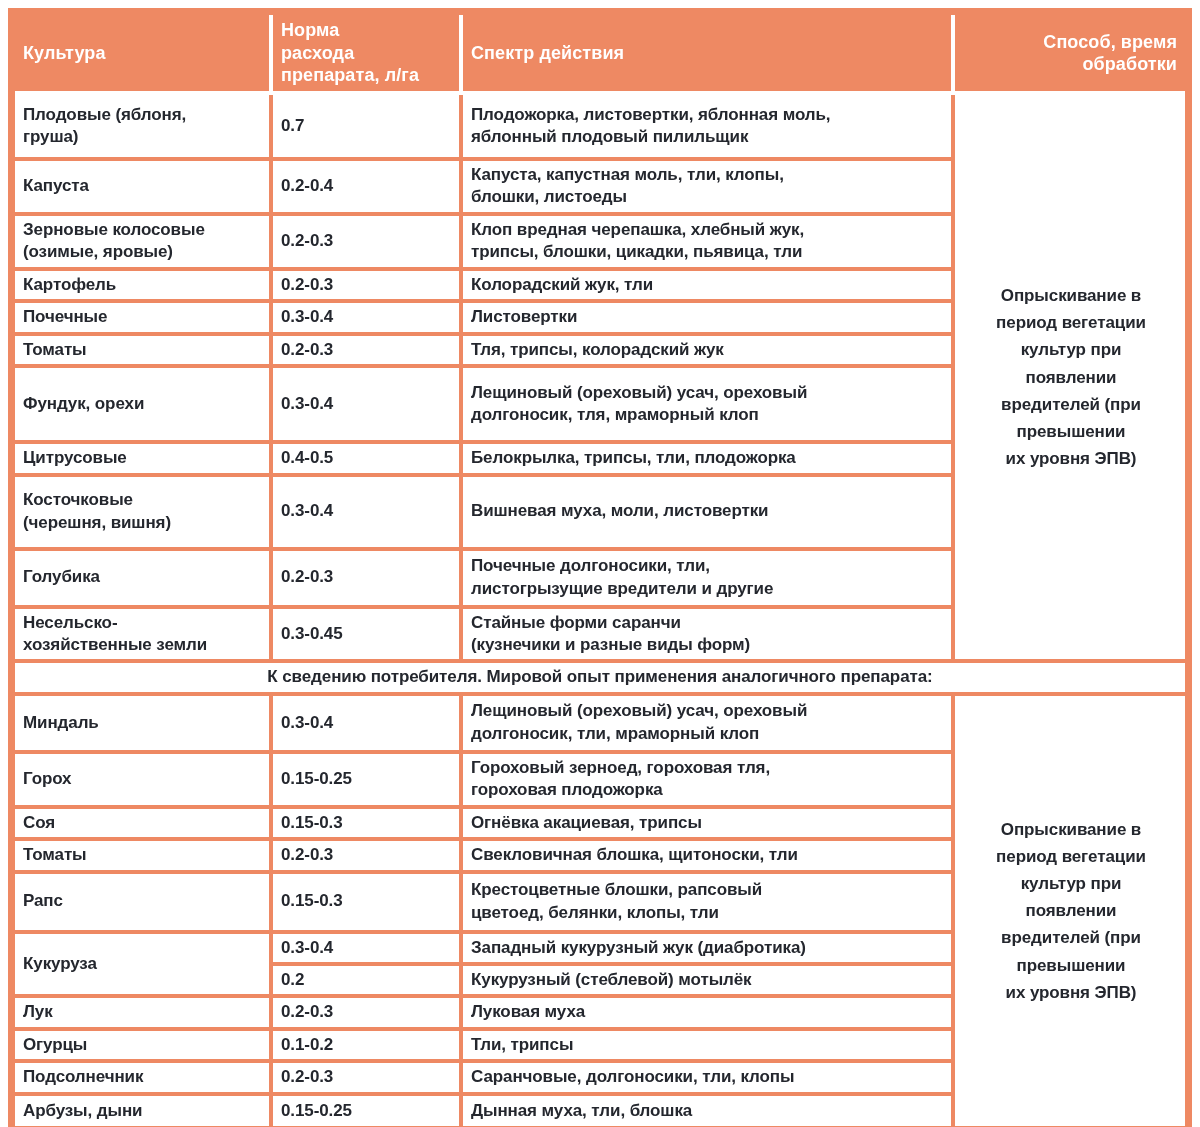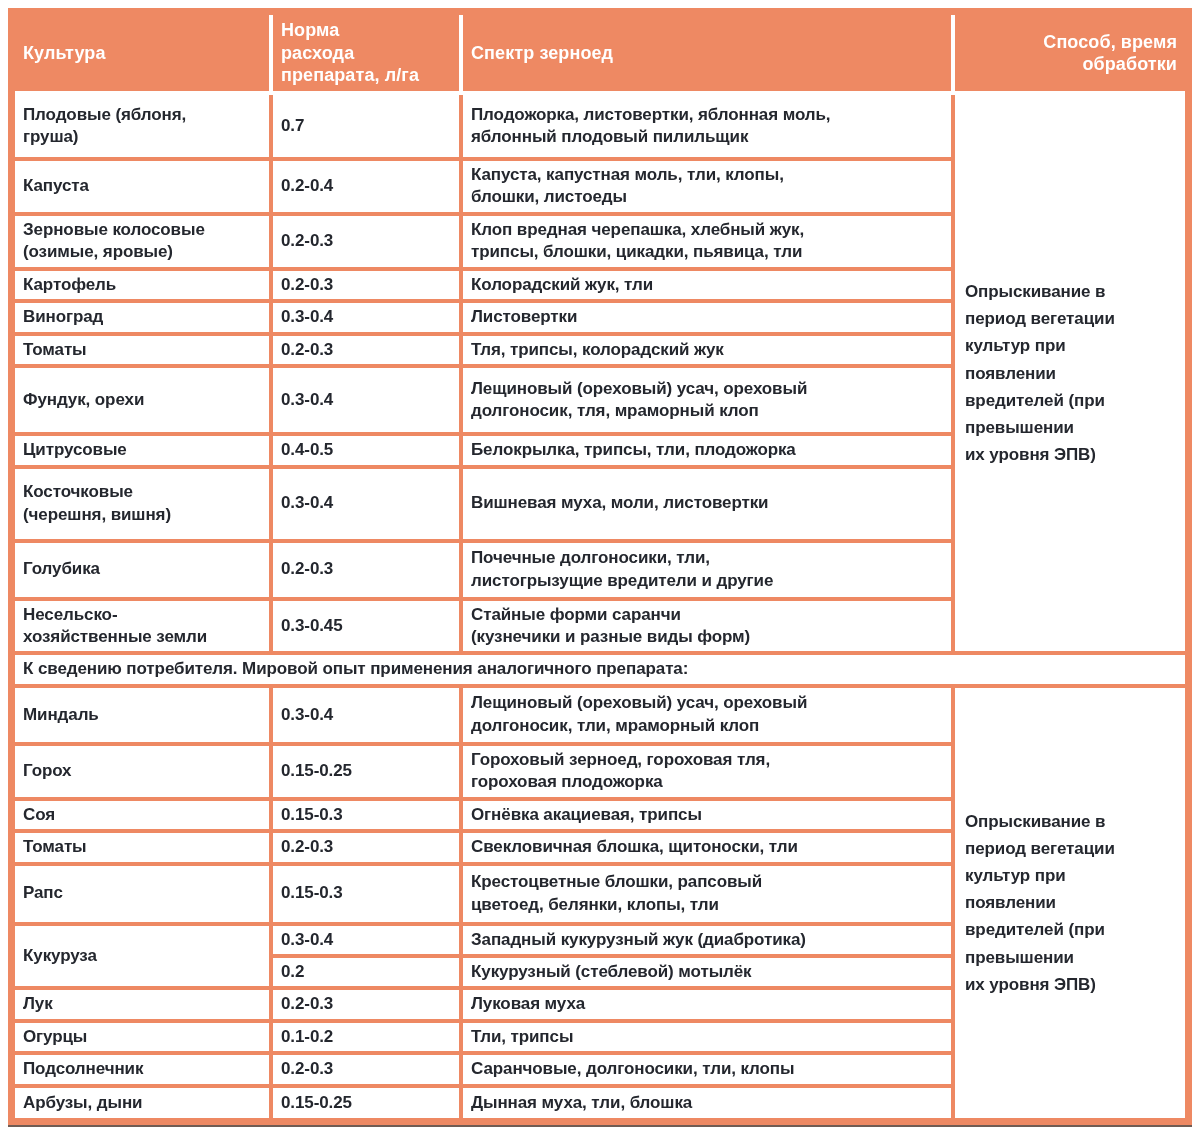--- a/index.html
+++ b/index.html
@@ -36,21 +36,21 @@
     color: #24272e;
     font-size: 17px;
     font-weight: 700;
     letter-spacing: -0.1px;
     line-height: 1.32;
     padding: 3px 8px 3px 8px;
     vertical-align: middle;
     overflow: hidden;
   }
   td.cell.pre { white-space: pre-line; }
-  td.cell.last-col { border-right: 0; }
+  td.cell.last-col { border-right: 0; text-align: center; }
   td.cell.last-row { border-bottom: 0; }
   
   th.hcell {
     background: #ee8963;
     border-right: 4px solid #ffffff;
     border-bottom: 4px solid #ffffff;
     color: #ffffff;
     font-size: 18px;
     font-weight: 700;
     letter-spacing: 0.1px;
@@ -87,21 +87,21 @@
         <col style="width:190px">
         <col style="width:492px">
         <col style="width:230px">
       </colgroup>
       <thead>
         <tr style="height:80px">
           <th class="hcell">Культура</th>
           <th class="hcell">Норма
 расхода
 препарата, л/га</th>
-          <th class="hcell">Спектр зерноед</th>
+          <th class="hcell">Спектр действия</th>
           <th class="hcell last-col">Способ, время
 обработки</th>
         </tr>
       </thead>
       <tbody>
         <tr style="height:66px">
           <td class="cell pre">Плодовые (яблоня,
 груша)</td>
           <td class="cell pre">0.7</td>
           <td class="cell pre">Плодожорка, листовертки, яблонная моль,
@@ -126,30 +126,30 @@
           <td class="cell pre">0.2-0.3</td>
           <td class="cell pre">Клоп вредная черепашка, хлебный жук,
 трипсы, блошки, цикадки, пьявица, тли</td>
         </tr>
         <tr style="height:26px">
           <td class="cell pre">Картофель</td>
           <td class="cell pre">0.2-0.3</td>
           <td class="cell pre">Колорадский жук, тли</td>
         </tr>
         <tr style="height:26px">
-          <td class="cell pre">Виноград</td>
+          <td class="cell pre">Почечные</td>
           <td class="cell pre">0.3-0.4</td>
           <td class="cell pre">Листовертки</td>
         </tr>
         <tr style="height:26px">
           <td class="cell pre">Томаты</td>
           <td class="cell pre">0.2-0.3</td>
           <td class="cell pre">Тля, трипсы, колорадский жук</td>
         </tr>
-        <tr style="height:68px">
+        <tr style="height:76px">
           <td class="cell pre">Фундук, орехи</td>
           <td class="cell pre">0.3-0.4</td>
           <td class="cell pre">Лещиновый (ореховый) усач, ореховый
 долгоносик, тля, мраморный клоп</td>
         </tr>
         <tr style="height:26px">
           <td class="cell pre">Цитрусовые</td>
           <td class="cell pre">0.4-0.5</td>
           <td class="cell pre">Белокрылка, трипсы, тли, плодожорка</td>
         </tr>

